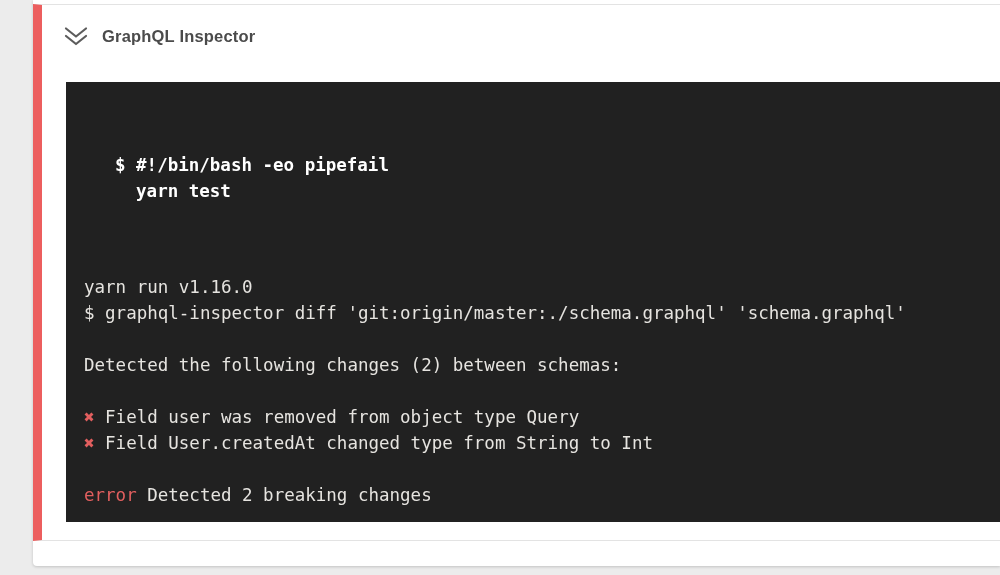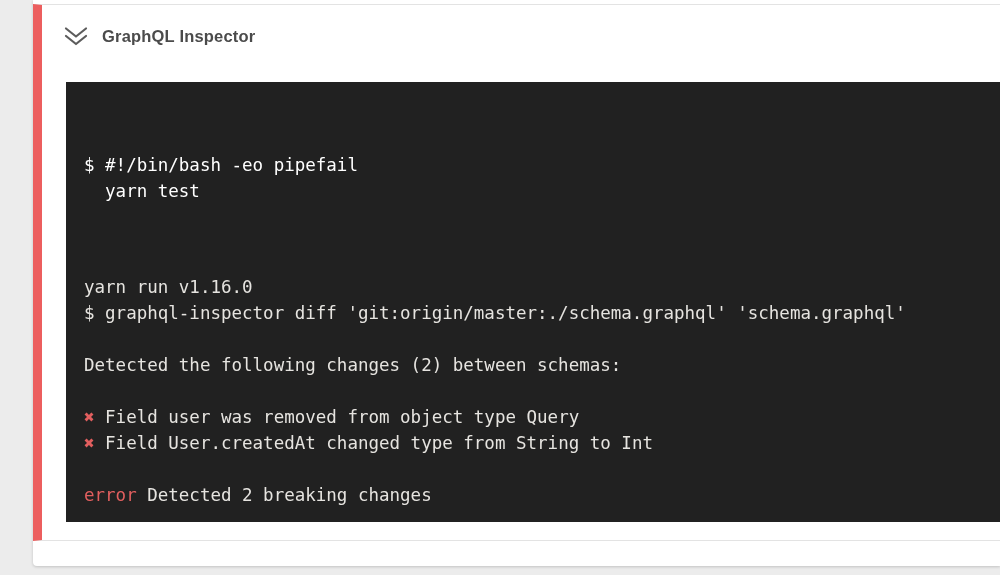--- a/index.html
+++ b/index.html
@@ -69,22 +69,23 @@
     padding: 18px 18px 15px 18px;
     overflow: hidden;
     white-space: pre;
   }
   .terminal pre {
     margin: 0;
     font: inherit;
     white-space: pre;
   }
   .terminal .cmd {
-    font-weight: normal;
+    font-weight: bold;
     color: var(--terminal-bold);
+    margin-left: 31px;
   }
   .terminal .out { margin-top: 18px; }
   .terminal .red  { color: var(--error-red); }
 </style>
 </head>
 <body>
 
 <div class="content-card">
   <div class="step-row">
 

